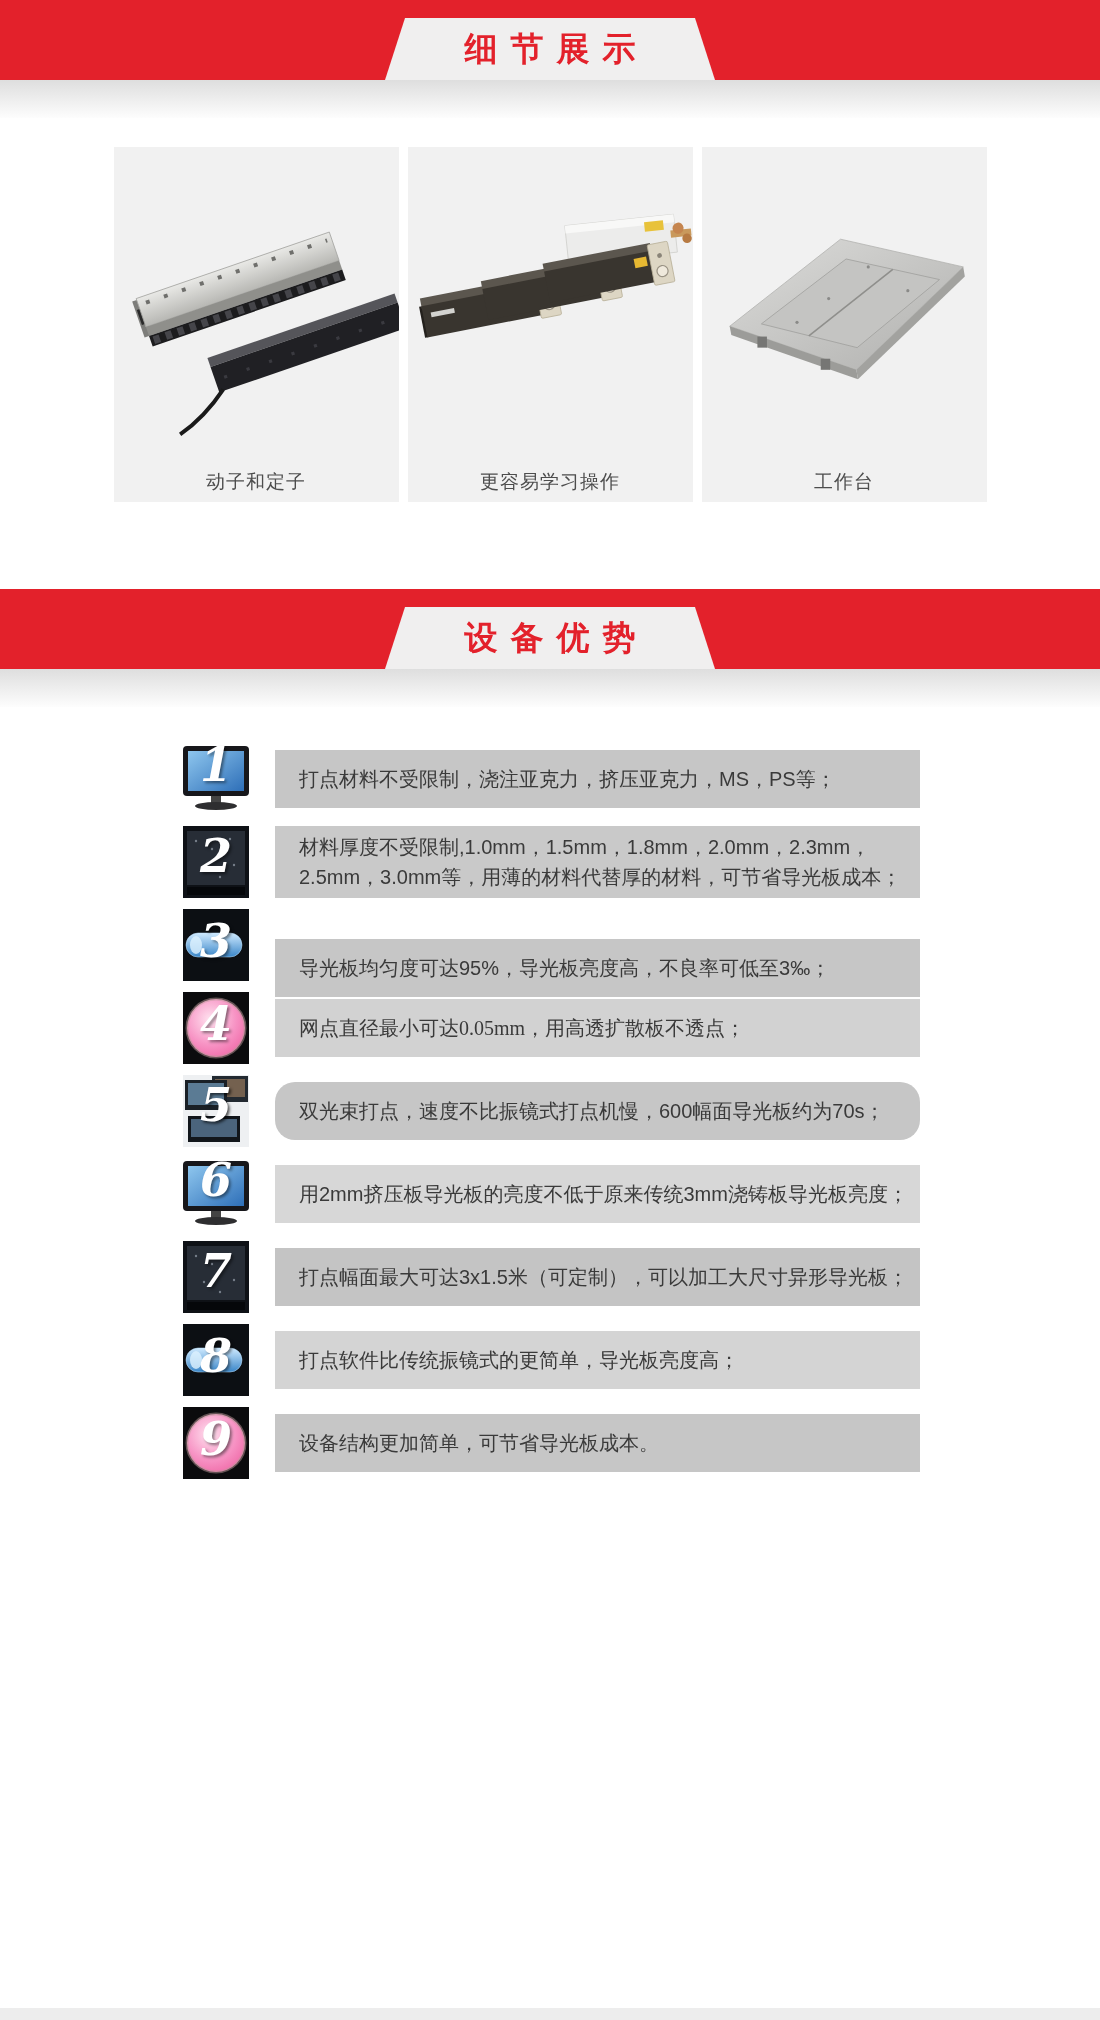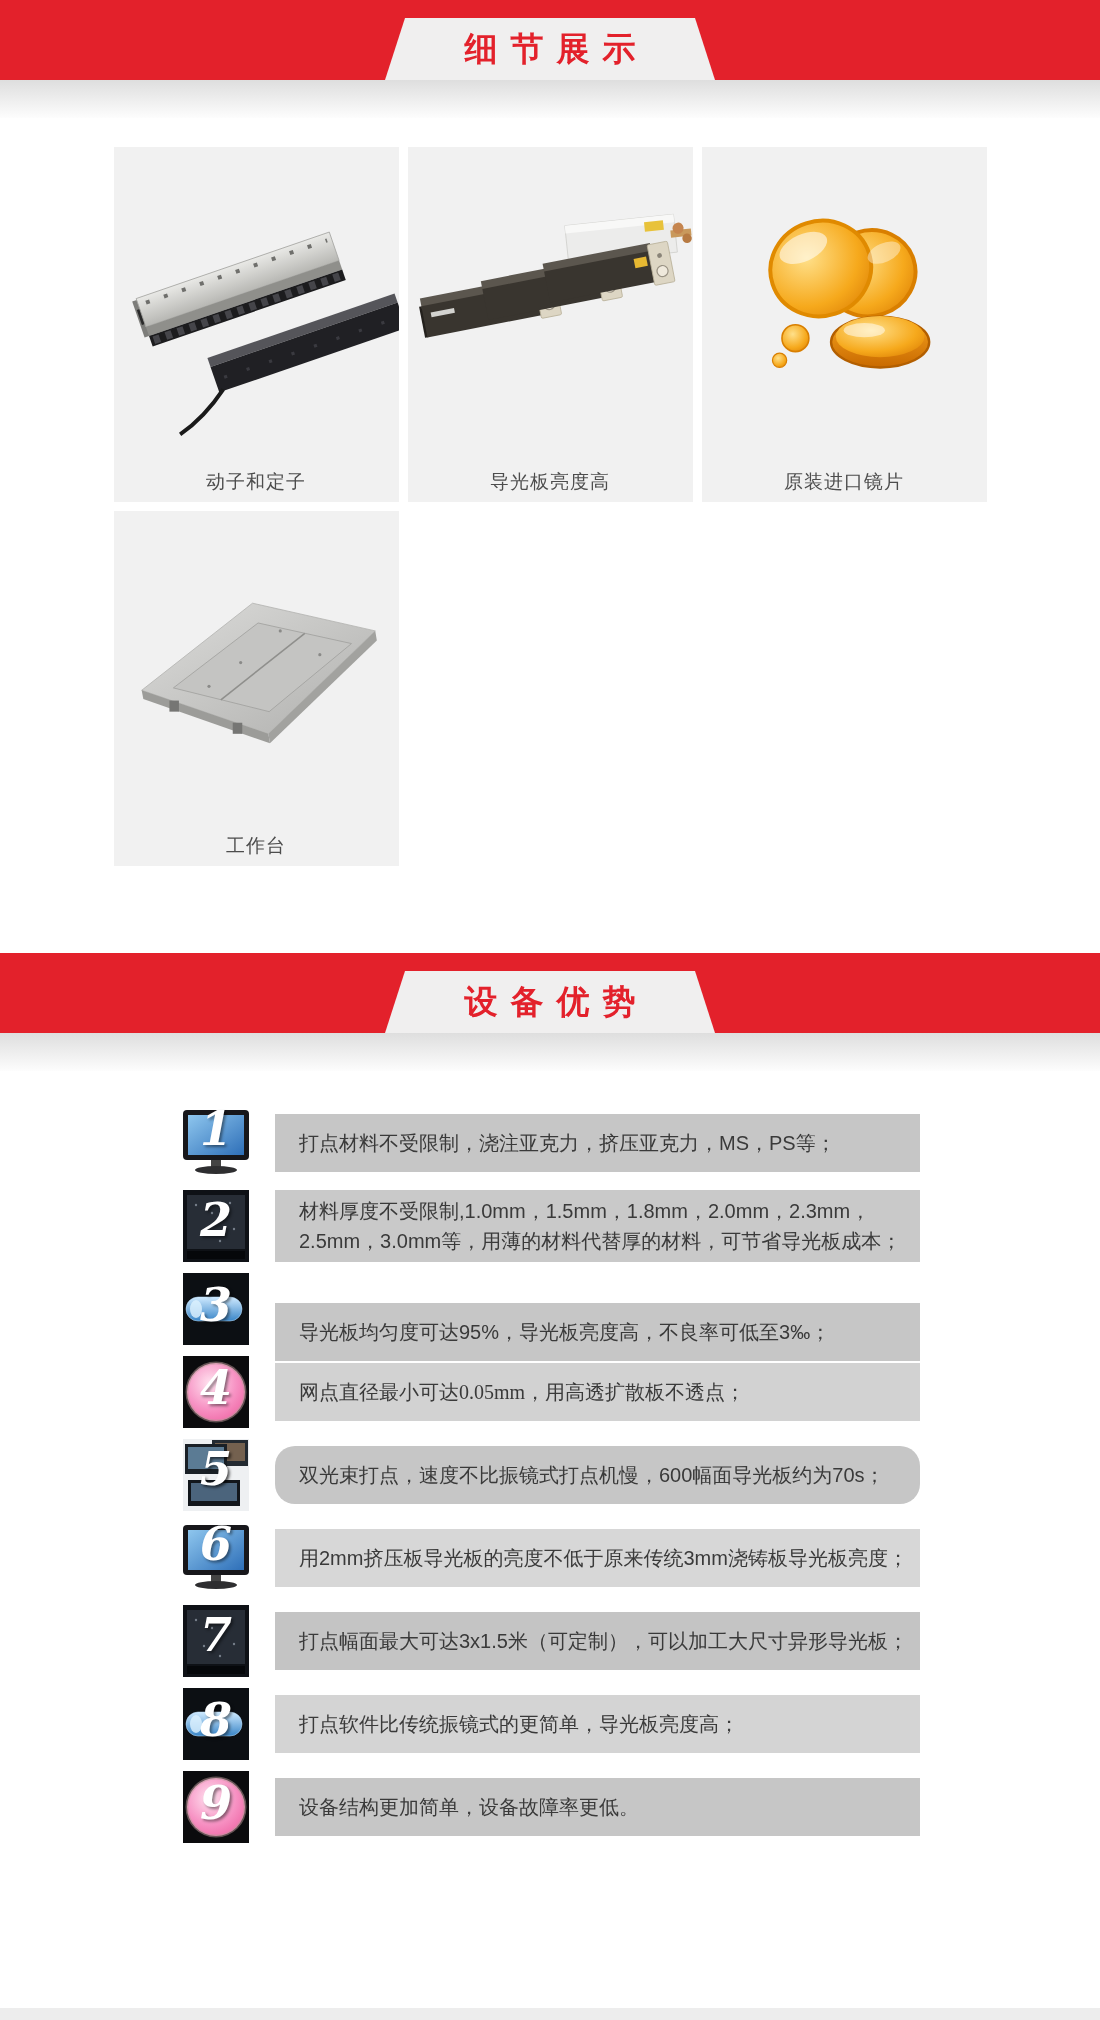--- a/index.html
+++ b/index.html
@@ -158,39 +158,23 @@
         <g transform="translate(170,106) rotate(-11)">
           <rect x="0" y="0" width="138" height="14" fill="#5b564e"></rect>
           <rect x="0" y="10" width="138" height="40" fill="#39352f"></rect>
           <rect x="114" y="16" width="16" height="12" fill="#e6b832"></rect>
           <rect x="134" y="2" width="26" height="52" rx="2" fill="#ddd6c4" stroke="#b8b099" stroke-width="1"></rect>
           <circle cx="147" cy="38" r="7" fill="#efe9dc" stroke="#999284" stroke-width="1.5"></circle>
           <circle cx="147" cy="18" r="3" fill="#8a8478"></circle>
         </g>
       </svg>
     </div>
-    <div class="caption">导光板亮度高</div>
-  </div>
-
-  <div class="cell">
-    <div class="img">
-      <svg viewBox="0 0 360 315">
-        <ellipse cx="212" cy="118" rx="58" ry="54" transform="rotate(-18 212 118)" fill="url(#gAmber)" stroke="#d97f00" stroke-width="5"></ellipse>
-        <ellipse cx="150" cy="112" rx="64" ry="60" transform="rotate(-18 150 112)" fill="url(#gAmber)" stroke="#e08a00" stroke-width="5"></ellipse>
-        <ellipse cx="128" cy="86" rx="32" ry="17" transform="rotate(-24 128 86)" fill="#ffffff" opacity="0.55"></ellipse>
-        <ellipse cx="230" cy="92" rx="22" ry="12" transform="rotate(-24 230 92)" fill="#ffffff" opacity="0.4"></ellipse>
-        <ellipse cx="225" cy="205" rx="62" ry="32" fill="url(#gAmberFlat)" stroke="#b35f00" stroke-width="3"></ellipse>
-        <ellipse cx="225" cy="198" rx="56" ry="26" fill="url(#gAmber)"></ellipse>
-        <ellipse cx="205" cy="190" rx="26" ry="9" fill="#ffffff" opacity="0.5"></ellipse>
-        <circle cx="118" cy="200" r="17" fill="url(#gAmber)" stroke="#d97f00" stroke-width="2"></circle>
-        <circle cx="98" cy="228" r="9" fill="url(#gAmber)" stroke="#d97f00" stroke-width="1.5"></circle>
-      </svg>
-    </div>
-    <div class="caption">原装进口镜片</div>
-  </div>
+    <div class="caption">更容易学习操作</div>
+  </div>
+
 
   <div class="cell">
     <div class="img">
       <svg viewBox="0 0 360 315">
         <polygon points="35,185 175,75 330,110 195,240" fill="url(#gSteel)" stroke="#b2b2af" stroke-width="1"></polygon>
         <polygon points="35,185 195,240 197,252 37,196" fill="#9c9c99"></polygon>
         <polygon points="195,240 330,110 332,122 197,252" fill="#a2a29f"></polygon>
         <polygon points="75,182 182,100 300,126 196,212" fill="#c4c4c2" stroke="#9f9f9c" stroke-width="1"></polygon>
         <line x1="241" y1="113" x2="135" y2="197" stroke="#8f8f8c" stroke-width="2"></line>
         <circle cx="210" cy="110" r="2" fill="#8a8a88"></circle>
@@ -345,18 +329,18 @@
 
   <div class="adv-item">
     <div class="adv-icon icon-circle">
       <svg viewBox="0 0 68 74">
         <rect x="1" y="1" width="66" height="72" fill="#0b0b0d"></rect>
         <circle cx="34" cy="37" r="29" fill="url(#gPink)" stroke="#bb9999" stroke-opacity="0.5" stroke-width="3"></circle>
       </svg>
       <span class="num">9</span>
     </div>
     <div class="adv-bar" style="background: rgb(198, 198, 198);">
-      <span>设备结构更加简单，设备故障率更低。</span>
+      <span>设备结构更加简单，可节省导光板成本。</span>
     </div>
   </div>
 </div>
 
 <div class="bottom-strip"></div>
 
 </body></html>

